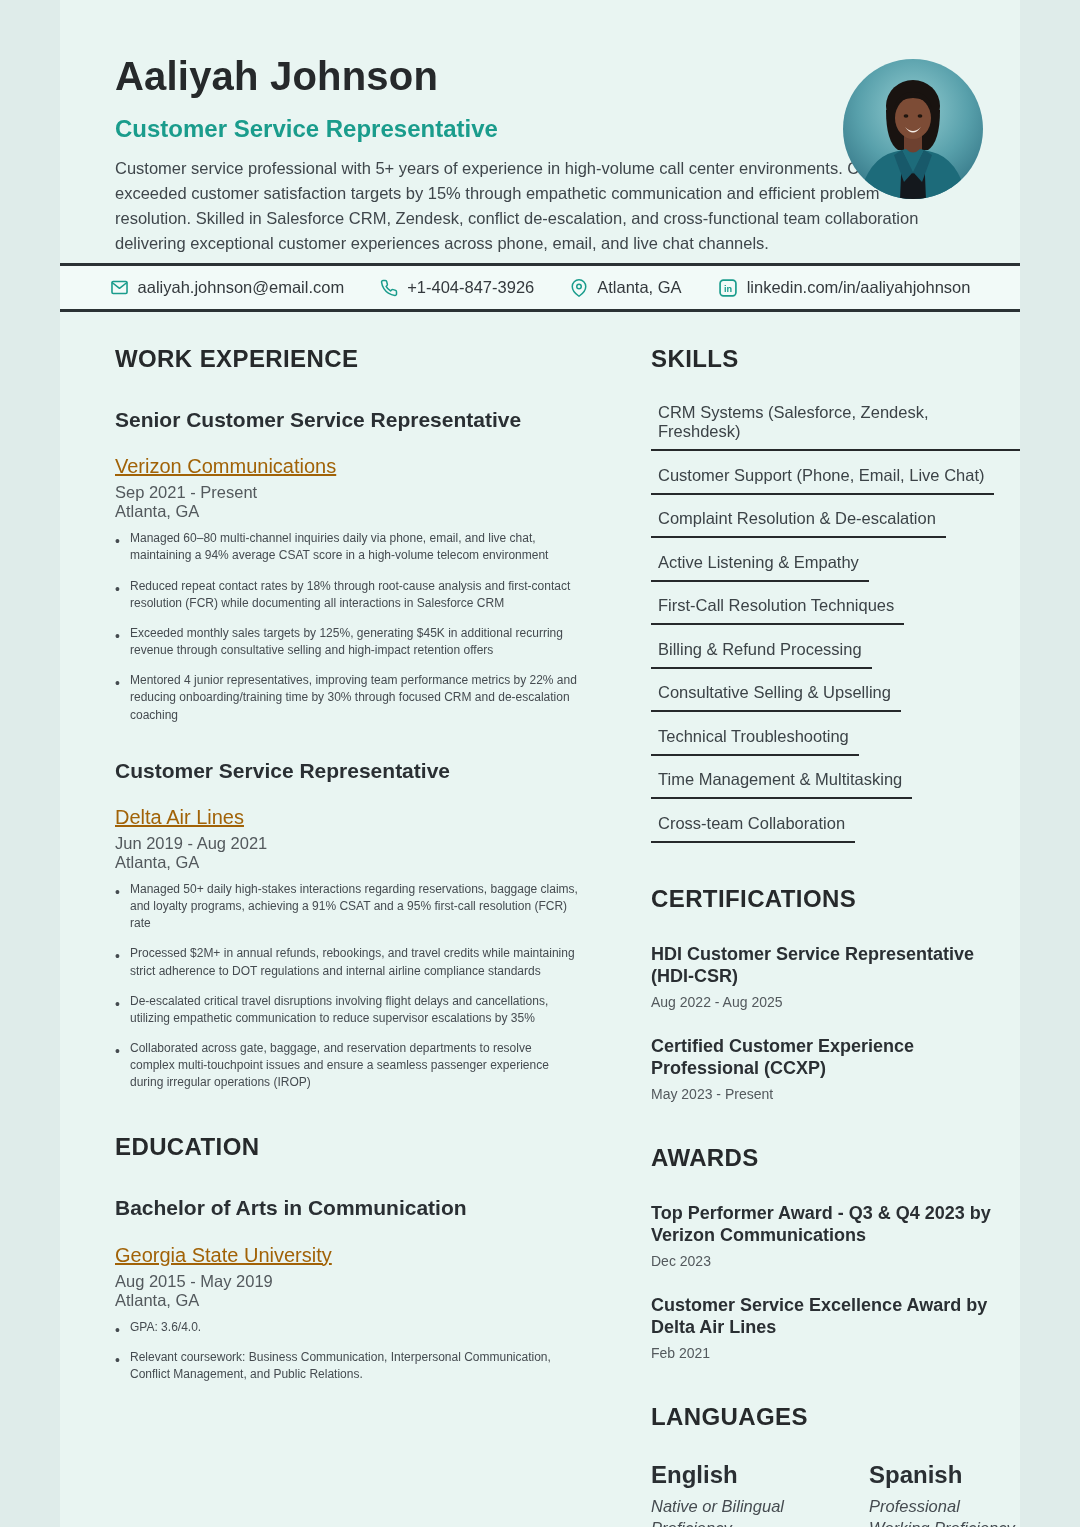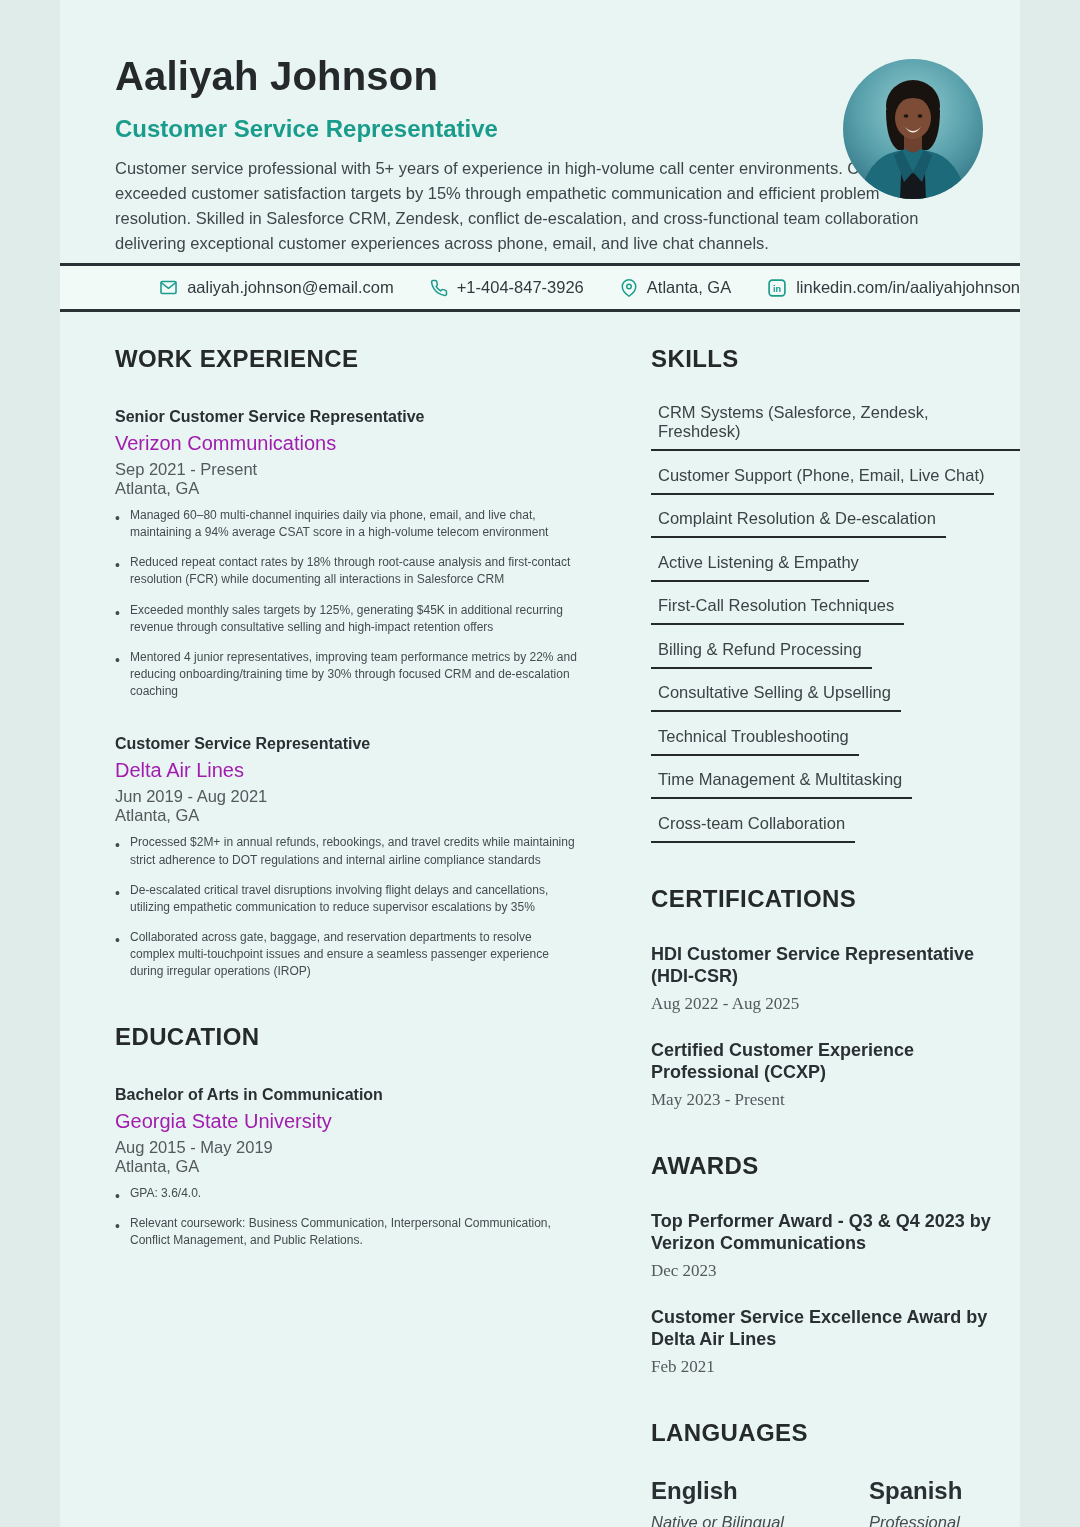--- a/index.html
+++ b/index.html
@@ -51,21 +51,21 @@
   }
 
   
   .contact-bar {
     height: 49px;
     background: #f2faf8;
     border-top: 3px solid #2b3235;
     border-bottom: 3px solid #2b3235;
     display: flex;
     align-items: center;
-    justify-content: flex-end;
+    justify-content: center;
     gap: 36px;
   }
   .contact-item {
     display: flex;
     align-items: center;
     gap: 9px;
     font-size: 16.5px;
     color: #34393d;
   }
   .contact-item svg { display: block; }
@@ -84,30 +84,31 @@
     letter-spacing: 0.4px;
     color: #26292b;
   }
   .section { margin-bottom: 42px; }
   .section-heading { margin-bottom: 30px; }
 
   
   .entry { margin-top: 34px; }
   .entry:first-of-type { margin-top: 0; }
   .entry-title {
-    font-size: 16px;
+    font-size: 21px;
     font-weight: 700;
     color: #2a2f33;
     line-height: 1.25;
   }
   .entry-org {
-    margin-top: 5px;
+    margin-top: 22px;
     font-size: 20px;
     font-weight: 400;
-    color: #a21caf;
+    color: #a16207;
+    text-decoration: underline;
   }
   .entry-meta {
     margin-top: 5px;
     display: flex;
     justify-content: space-between;
     font-size: 16.5px;
     color: #53595d;
     flex-direction: column;
   }
   ul.bullets { margin-top: 9px; list-style: none; }
@@ -141,23 +142,22 @@
   
   .cert { margin-bottom: 25px; }
   .item-name {
     font-size: 18px;
     font-weight: 700;
     color: #2a2f33;
     line-height: 1.25;
   }
   .item-date {
     margin-top: 6px;
-    font-size: 17px;
+    font-size: 14px;
     color: #53595d;
-    font-family: Liberation Serif, serif;
   }
 
   
   .lang-grid {
     display: grid;
     grid-template-columns: 218px auto;
   }
   .lang-name {
     font-size: 24px;
     font-weight: 700;
@@ -277,20 +277,21 @@
 
         <div class="entry">
           <div class="entry-title">Customer Service Representative</div>
           <div class="entry-org">Delta Air Lines</div>
           <div class="entry-meta">
             <span>Jun 2019 - Aug 2021</span>
             <span>Atlanta, GA</span>
           </div>
           <ul class="bullets">
 
+          <li>Managed 50+ daily high-stakes interactions regarding reservations, baggage claims, and loyalty programs, achieving a 91% CSAT and a 95% first-call resolution (FCR) rate</li>
               <li>Processed $2M+ in annual refunds, rebookings, and travel credits while maintaining strict adherence to DOT regulations and internal airline compliance standards</li>
               <li>De-escalated critical travel disruptions involving flight delays and cancellations, utilizing empathetic communication to reduce supervisor escalations by 35%</li>
               <li>Collaborated across gate, baggage, and reservation departments to resolve complex multi-touchpoint issues and ensure a seamless passenger experience during irregular operations (IROP)</li>
             </ul>
         </div>
       </div>
 
       <div class="section">
         <div class="section-heading">EDUCATION</div>
         <div class="entry">

